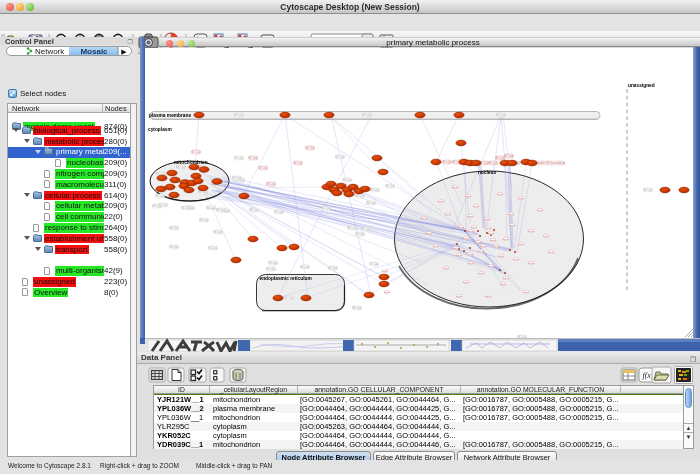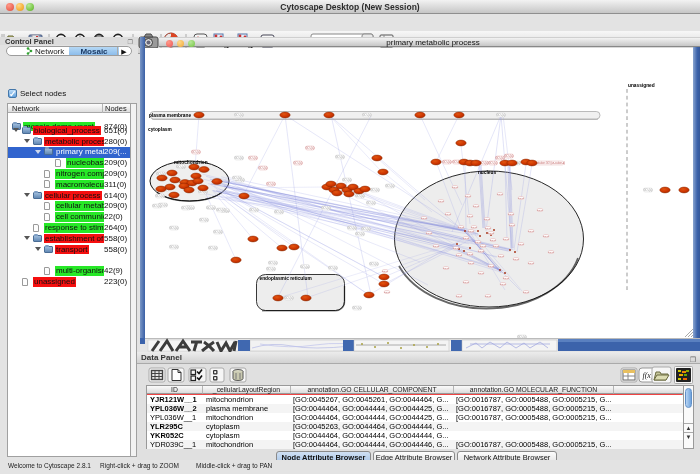--- a/index.html
+++ b/index.html
@@ -37,21 +37,21 @@
 #netwin{left:140px;top:37px;width:560px;height:314px}
 #nettitle{position:absolute;left:19px;top:0;width:548px;height:10px;background:linear-gradient(#f2f2f2,#c6c6c6);border-bottom:1px solid #888;border-top:1px solid #cfcfcf}
 #nettitle .t{position:absolute;left:0;right:0;top:0px;text-align:center;font-size:8px;color:#111;line-height:10px}
 #netcanvas{position:absolute;left:5px;top:11px;width:548px;height:290px;background:#fff}
 #blleft{position:absolute;left:0;top:0;width:5px;height:306px;background:linear-gradient(90deg,#7b97c6,#3a5fa5)}
 #blright{position:absolute;left:553px;top:0;width:7px;height:314px;background:linear-gradient(90deg,#8aa5d0,#3c63ab 60%,#35589a)}
 #fragstrip{left:140px;top:338px;width:560px;height:14px;background:#e8e8e8}
 
 #dp{left:137px;top:352px;width:563px;height:108px;background:#e0e0e0}
 #dphead{position:absolute;left:0;top:0;width:563px;height:12px;background:linear-gradient(#ececec,#d2d2d2);border-bottom:1px solid #aaa;font-size:8px;font-weight:bold;color:#333;padding-left:4px;line-height:12px}
-#dtable{position:absolute;left:9px;top:33px;width:537px;height:64px;background:#ef4444;border:1px solid #999}
+#dtable{position:absolute;left:16px;top:33px;width:537px;height:64px;background:#4d7c0f;border:1px solid #999}
 .th{position:absolute;top:0;height:8px;background:linear-gradient(#fbfbfb,#dcdcdc);border-right:1px solid #b5b5b5;border-bottom:1px solid #999;font-size:6.8px;color:#222;text-align:center;line-height:7.5px;white-space:nowrap}
 .td{position:absolute;height:9px;font-size:7.5px;color:#000;line-height:9px;white-space:nowrap;overflow:hidden}
 #dsb{position:absolute;left:546px;top:33px;width:11px;height:64px;background:#fafafa;border:1px solid #999}
 
 #statusbar{left:0;top:460px;width:700px;height:14px;background:#e3e3e3;font-size:6.5px;color:#222}
 .btab{position:absolute;top:451px;height:13px;border:1px solid #8a8a8a;background:linear-gradient(#fdfdfd,#e2e2e2);font-size:7.5px;color:#111;text-align:center;line-height:12px;border-radius:3px;white-space:nowrap}
 </style></head>
 <body>
 <div class="abs" id="titlebar">
   <div class="tl" style="left:6px;background:radial-gradient(circle at 35% 30%,#ff9a8a,#ee6a5a 60%,#d44436)"></div>
@@ -247,20 +247,25 @@
       </div>
     <div class="trow" style="top:161.7px">
         <span class="doc" style="left:36px"></span>
         <span class="lbl gn" style="left:47px;max-width:49px;overflow:hidden">multi-organism pro</span>
         <span class="cnt">42(9)</span>
       </div>
     <div class="trow" style="top:172.5px">
         <span class="doc" style="left:14px"></span>
         <span class="lbl rd" style="left:25px;max-width:71px;overflow:hidden">unassigned</span>
         <span class="cnt">223(0)</span>
+      </div>
+    <div class="trow" style="top:183.3px">
+        <span class="doc" style="left:14px"></span>
+        <span class="lbl gn" style="left:25px;max-width:71px;overflow:hidden">Overview</span>
+        <span class="cnt">8(0)</span>
       </div>
 
   </div>
   <div id="treesb"></div>
 </div>
 <div class="abs" id="netwin">
   <div id="blleft"></div>
   <div id="blright"></div>
   <div id="nettitle">
     <div class="tl" style="left:7px;top:1.5px;width:7px;height:7px;background:radial-gradient(circle at 35% 30%,#ff9a8a,#e55)"></div>
@@ -1011,29 +1016,29 @@
   <div class="td" style="left:3px;top:18px;width:53px;font-weight:bold">YPL036W__2</div>
   <div class="td" style="left:59px;top:18px;width:85px">plasma membrane</div>
   <div class="td" style="left:146px;top:18px;width:161px">[GO:0044464, GO:0044444, GO:0044425, G...</div>
   <div class="td" style="left:309px;top:18px;width:158px">[GO:0016787, GO:0005488, GO:0005215, G...</div>
   <div style="position:absolute;left:0;top:27px;width:537px;height:9px;background:#ffffff"></div>
   <div class="td" style="left:3px;top:27px;width:53px;font-weight:normal">YPL036W__1</div>
   <div class="td" style="left:59px;top:27px;width:85px">mitochondrion</div>
   <div class="td" style="left:146px;top:27px;width:161px">[GO:0044464, GO:0044444, GO:0044425, G...</div>
   <div class="td" style="left:309px;top:27px;width:158px">[GO:0016787, GO:0005488, GO:0005215, G...</div>
   <div style="position:absolute;left:0;top:36px;width:537px;height:9px;background:#f4f4f4"></div>
-  <div class="td" style="left:3px;top:36px;width:53px;font-weight:bold">YLR295C</div>
+  <div class="td" style="left:3px;top:36px;width:53px;font-weight:normal">YLR295C</div>
   <div class="td" style="left:59px;top:36px;width:85px">cytoplasm</div>
   <div class="td" style="left:146px;top:36px;width:161px">[GO:0045263, GO:0044464, GO:0044444, G...</div>
   <div style="position:absolute;left:0;top:45px;width:537px;height:9px;background:#ffffff"></div>
   <div class="td" style="left:3px;top:45px;width:53px;font-weight:bold">YKR052C</div>
   <div class="td" style="left:59px;top:45px;width:85px">cytoplasm</div>
   <div class="td" style="left:146px;top:45px;width:161px">[GO:0044464, GO:0044444, GO:0044444, G...</div>
   <div style="position:absolute;left:0;top:54px;width:537px;height:9px;background:#f4f4f4"></div>
-  <div class="td" style="left:3px;top:54px;width:53px;font-weight:normal">YDR039C__1</div>
+  <div class="td" style="left:3px;top:54px;width:53px;font-weight:bold">YDR039C__1</div>
   <div class="td" style="left:59px;top:54px;width:85px">mitochondrion</div>
   <div class="td" style="left:146px;top:54px;width:161px">[GO:0044464, GO:0044444, GO:0044446, G...</div>
   <div class="td" style="left:309px;top:54px;width:158px">[GO:0016787, GO:0005488, GO:0005215, G...</div>
   </div>
   <div id="dsb">
       <div style="position:absolute;left:1px;top:2px;width:7px;height:20px;background:linear-gradient(90deg,#b8d4f2,#6fa3dd);border:1px solid #6090c8;border-radius:4px"></div>
       <div style="position:absolute;left:0px;top:37px;width:9px;height:9px;border-top:1px solid #aaa;font-size:6px;text-align:center;line-height:9px;color:#333">▲</div>
       <div style="position:absolute;left:0px;top:46px;width:9px;height:9px;border-top:1px solid #aaa;font-size:6px;text-align:center;line-height:9px;color:#333">▼</div>
     </div>
 </div>

